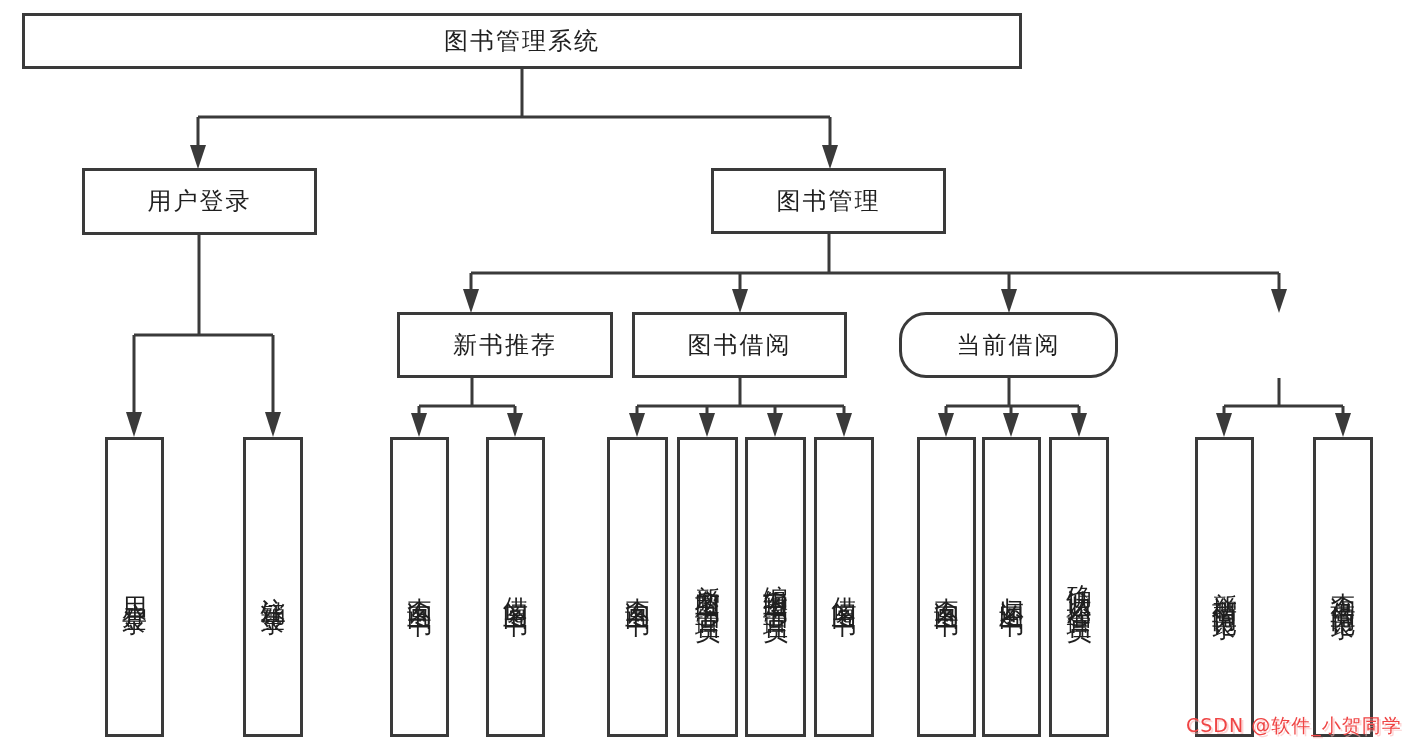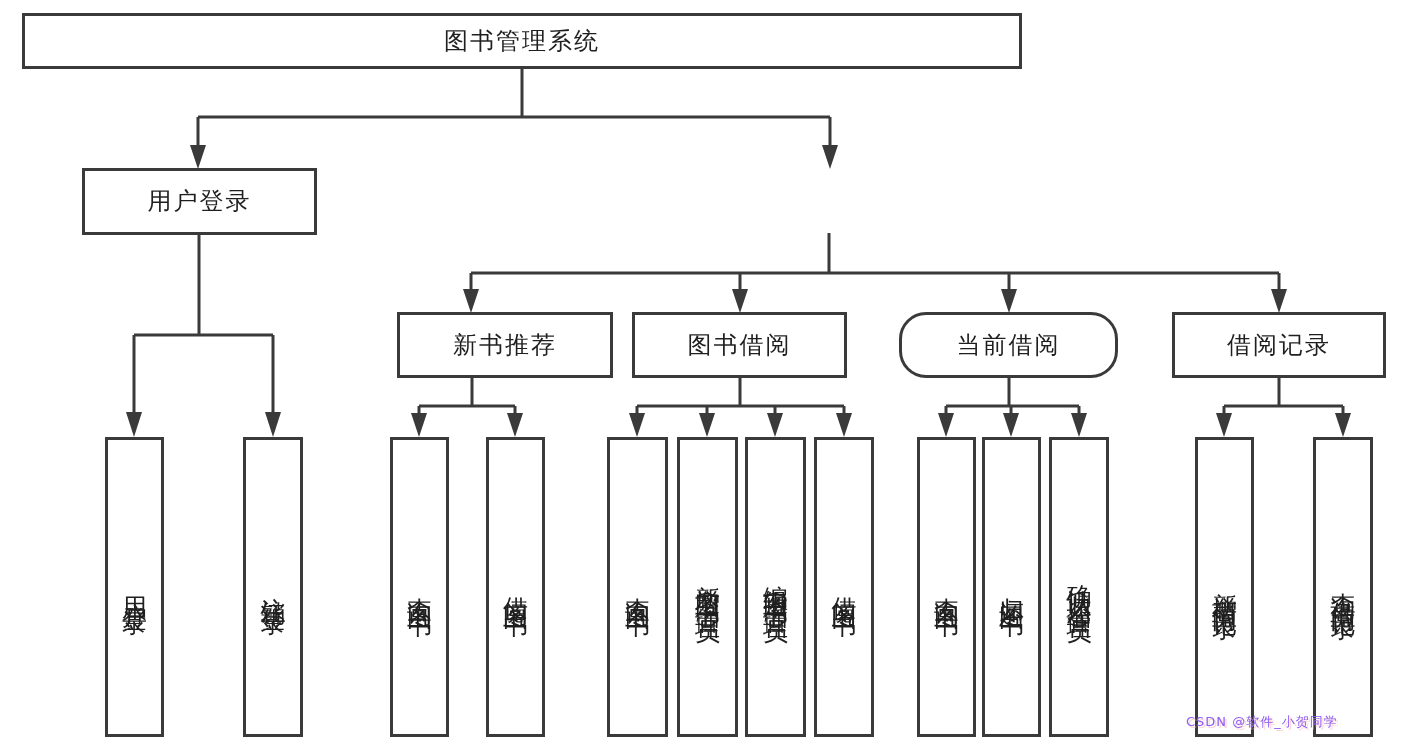--- a/index.html
+++ b/index.html
@@ -53,23 +53,23 @@
   .l3d { left: 814px;  width: 60px; }
   .l4a { left: 917px;  width: 59px; }
   .l4b { left: 982px;  width: 59px; }
   .l4c { left: 1049px; width: 60px; }
   .l5a { left: 1195px; width: 59px; }
   .l5b { left: 1313px; width: 60px; }
   #watermark {
     position: absolute;
     left: 1186px;
     top: 713px;
-    font-size: 13px;
+    font-size: 19px;
     letter-spacing: 1px;
-    color: #8b5cf6;
+    color: #ef4444;
     text-shadow: 2px 2px 0 rgba(252, 178, 178, 0.55);
     white-space: nowrap;
   }
   .wire { stroke: #3a3a3a; stroke-width: 3; fill: none; }
   .head { fill: #3a3a3a; stroke: none; }
 </style>
 </head>
 <body>
 
 <div id="canvas">
@@ -117,32 +117,32 @@
     </g>
   </svg>
 
   <div class="node n-root">
     <span>图书管理系统</span>
   </div>
 
   <div class="node n-login">
     <span>用户登录</span>
   </div>
+  <div class="node n-mgmt">
+    <span>图书管理</span>
+  </div>
 
   <div class="node n-newrec">
     <span>新书推荐</span>
   </div>
   <div class="node n-borrow">
     <span>图书借阅</span>
   </div>
   <div class="node n-curr">
     <span>当前借阅</span>
-  </div>
-  <div class="node n-record">
-    <span>借阅记录</span>
   </div>
 
   <div class="node leaf lf l1a">
     <span>用户登录</span>
   </div>
   <div class="node leaf lf l1b">
     <span>注销登录</span>
   </div>
 
   <div class="node leaf lf l2a">

